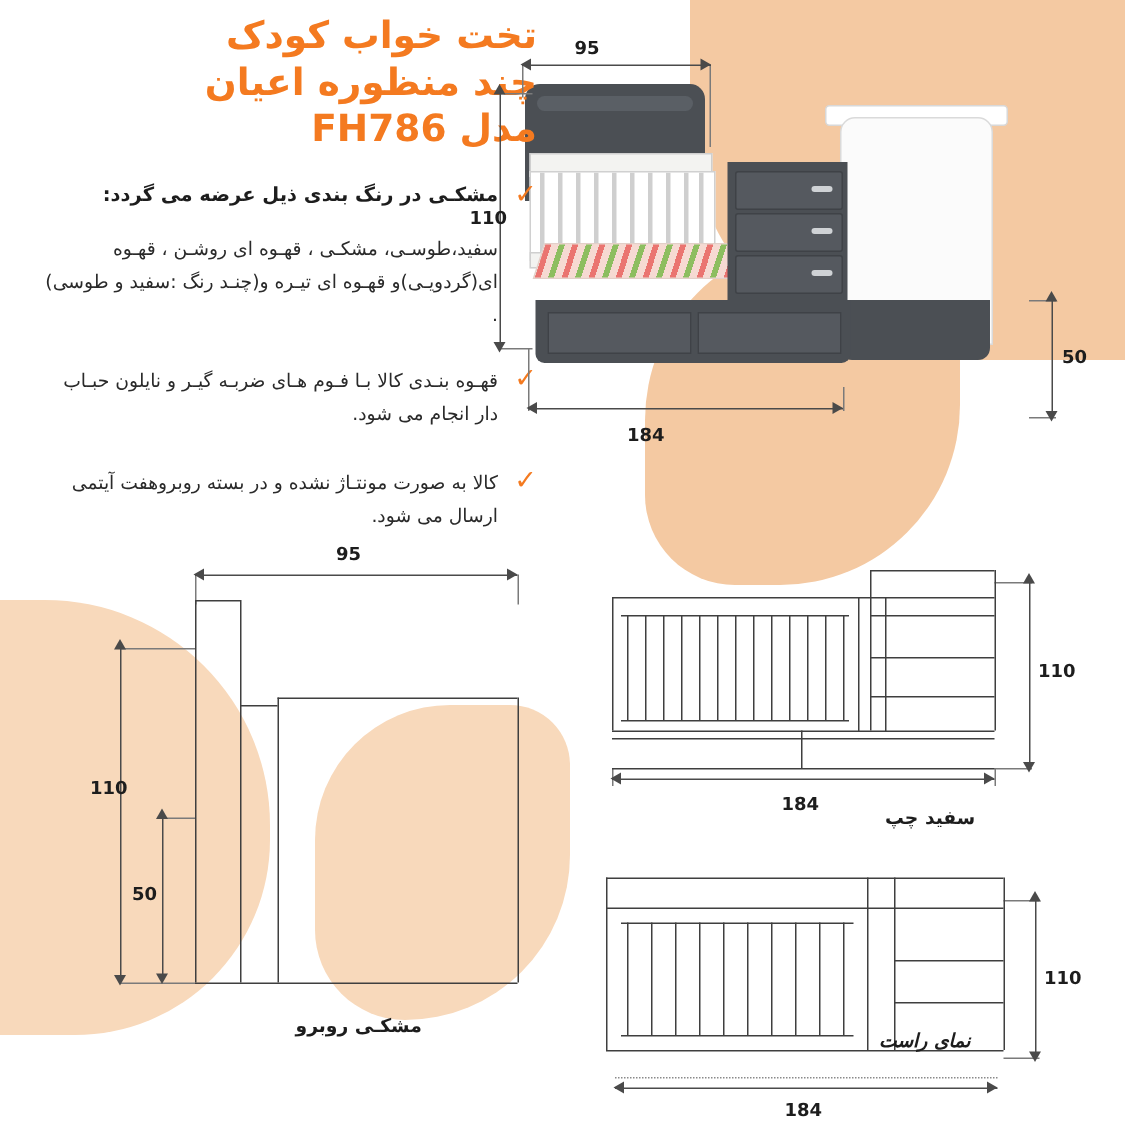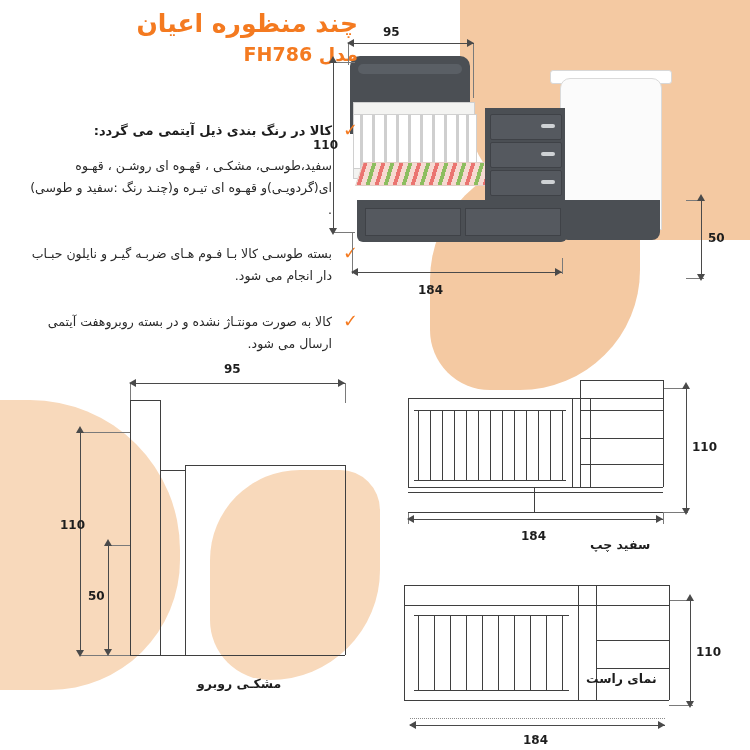--- a/index.html
+++ b/index.html
@@ -38,21 +38,21 @@
   
   .title-wrap{
     position:absolute;top:8px;right:392px;text-align:right;z-index:5;
     direction:rtl;
   }
   .title-line{
     color:#f47a20;font-weight:bold;font-size:25px;line-height:31px;
     white-space:nowrap;
   }
   .title-model{
-    color:#f47a20;font-weight:bold;font-size:19px;line-height:31px;
+    color:#f47a20;font-weight:bold;font-size:25px;line-height:31px;
     direction:rtl;
   }
 
   
   .bullets{
     position:absolute;top:120px;right:392px;width:330px;z-index:5;
     direction:rtl;text-align:right;
   }
   .bullet{
     position:relative;padding-right:26px;margin-bottom:16px;
@@ -143,35 +143,36 @@
 <body>
 
 <div id="root">
 
   <div class="blob blob-tr"></div>
   <div class="blob blob-mid"></div>
   <div class="blob blob-bl"></div>
   <div class="blob blob-center"></div>
 
   <div class="title-wrap">
+    <div class="title-line">تخت خواب کودک</div>
     <div class="title-line">چند منظوره اعیان</div>
     <div class="title-model">مدل FH786</div>
   </div>
 
   <div class="bullets">
 
     <div class="bullet">
       <span class="check">✓</span>
-      <span class="hdr">کالا در رنگ بندی ذیل آیتمی می گردد:</span>
+      <span class="hdr">مشکـی در رنگ بندی ذیل عرضه می گردد:</span>
       <span class="body">سفید،طوسـی، مشکـی ، قهـوه ای روشـن ، قهـوه ای(گردویـی)و قهـوه ای تیـره و(چنـد رنگ :سفید و طوسی) .</span>
     </div>
 
     <div class="bullet" style="margin-top:22px;">
       <span class="check">✓</span>
-      <span class="body">بسته طوسـی کالا بـا فـوم هـای ضربـه گیـر و نایلون حبـاب دار انجام می شود.</span>
+      <span class="body">قهـوه بنـدی کالا بـا فـوم هـای ضربـه گیـر و نایلون حبـاب دار انجام می شود.</span>
     </div>
 
     <div class="bullet" style="margin-top:24px;">
       <span class="check">✓</span>
       <span class="body">کالا به صورت مونتـاژ نشده و در بسته روبرو‌هفت آیتمی ارسال می شود.</span>
     </div>
   </div>
 
   <div class="photo">
     <div class="top-shelf"></div>
@@ -367,15 +368,15 @@
   <div class="arrow arr-d" style="left:686px;top:701px;"></div>
   <div class="dimlabel" style="left:696px;top:645px;">110</div>
   <div class="tick" style="left:669px;top:600px;width:24px;height:1px;"></div>
   <div class="tick" style="left:669px;top:705px;width:24px;height:1px;"></div>
 
   <div class="dimline dimh" style="left:410px;top:725px;width:255px;"></div>
   <div class="arrow arr-l" style="left:409px;top:721px;"></div>
   <div class="arrow arr-r" style="left:658px;top:721px;"></div>
   <div class="dimlabel" style="left:523px;top:733px;">184</div>
 
-  <div class="viewlabel" style="left:586px;top:671px;">نمای راست</div>
+  <div class="viewlabel" style="left:586px;top:686px;font-style:italic;">نمای راست</div>
 
 </div>
 
 </body></html>

